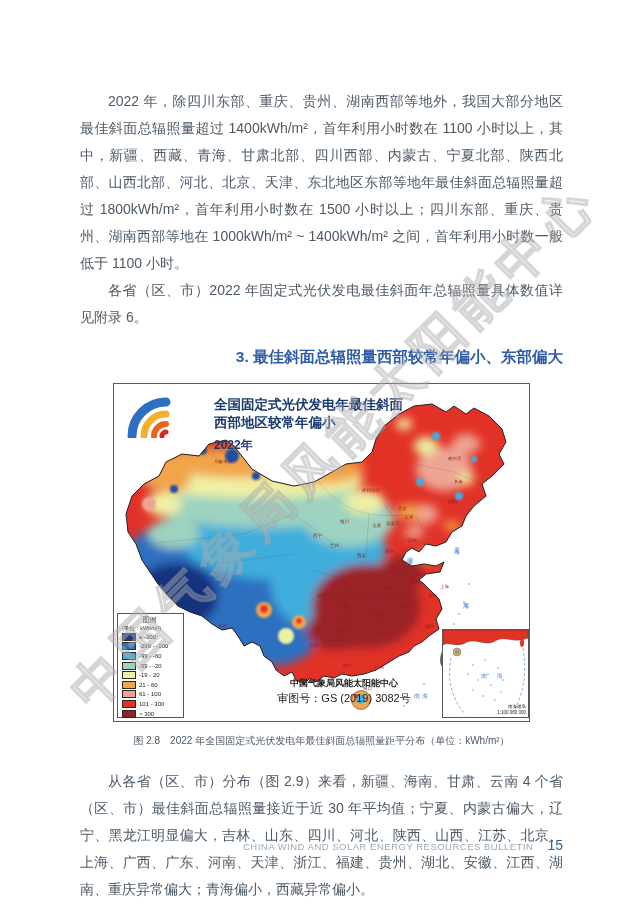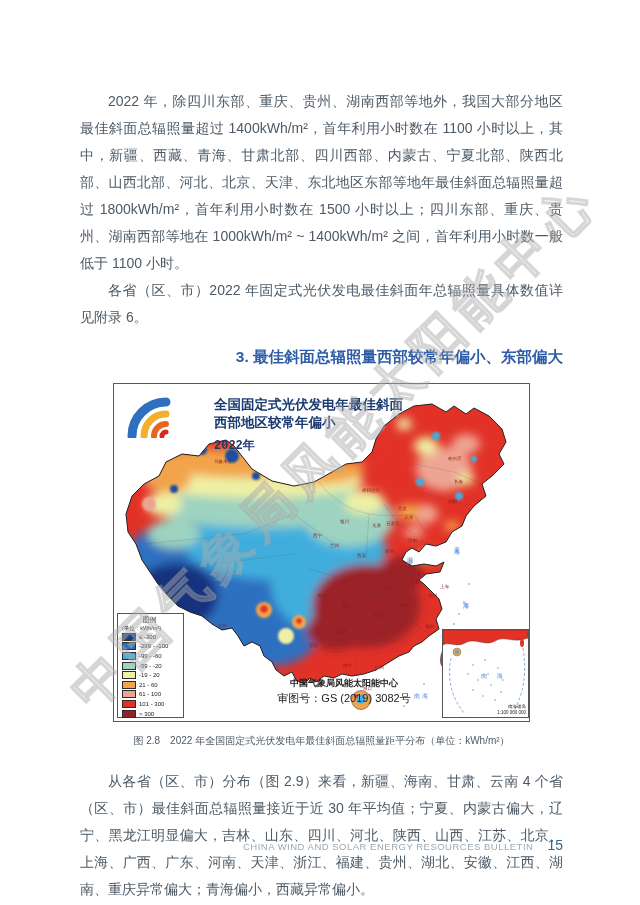--- a/index.html
+++ b/index.html
@@ -6,21 +6,21 @@
   .page{position:relative;width:640px;height:905px;background:#ffffff;overflow:hidden;
         font-family:"Liberation Sans","DejaVu Sans",sans-serif;}
   .content{position:absolute;left:80px;width:483px;top:88px;}
   .body{margin:0;font-size:14px;line-height:27px;color:#4d5a66;text-align:justify;text-indent:2em;}
   .heading{margin:15px 0 11px 4px;font-size:15.5px;line-height:22px;color:#2f5ca8;font-weight:bold;text-align:right;}
   .figure{position:relative;width:415px;height:337px;margin:15px auto 0;border:1px solid #5a5a5a;background:#fff;}
   .figure svg.mapsvg{position:absolute;left:0;top:0;}
   .logo{position:absolute;left:8px;top:8px;width:50px;height:46px;}
   .map-title{position:absolute;left:100px;right:15px;top:12px;text-align:left;color:#1a3a70;}
   .map-title .t1{font-size:13.5px;font-weight:bold;line-height:18px;}
-  .map-title .t2{font-size:12px;font-weight:bold;margin-top:5px;font-family:Liberation Mono, monospace;}
+  .map-title .t2{font-size:12px;font-weight:bold;margin-top:5px;}
   .legend{position:absolute;left:3px;top:229px;width:67px;height:105px;border:1px solid #555;
           background:#fff;padding:1px 0 0 4px;box-sizing:border-box;}
   .lg-title{font-size:7px;color:#333;text-align:center;margin-right:6px;}
   .lg-unit{font-size:5.5px;color:#333;white-space:nowrap;}
   .lg-row{display:flex;align-items:center;height:9.6px;}
   .lg-swatch{width:12px;height:6px;border:0.5px solid #2b2b2b;flex:0 0 auto;}
   .lg-label{font-size:6px;color:#222;margin-left:3px;white-space:nowrap;}
   .attribution{position:absolute;left:130px;width:200px;top:292px;text-align:center;color:#222;}
   .attribution .a1{font-size:9px;font-weight:bold;line-height:15px;}
   .attribution .a2{font-size:11px;line-height:15px;}

